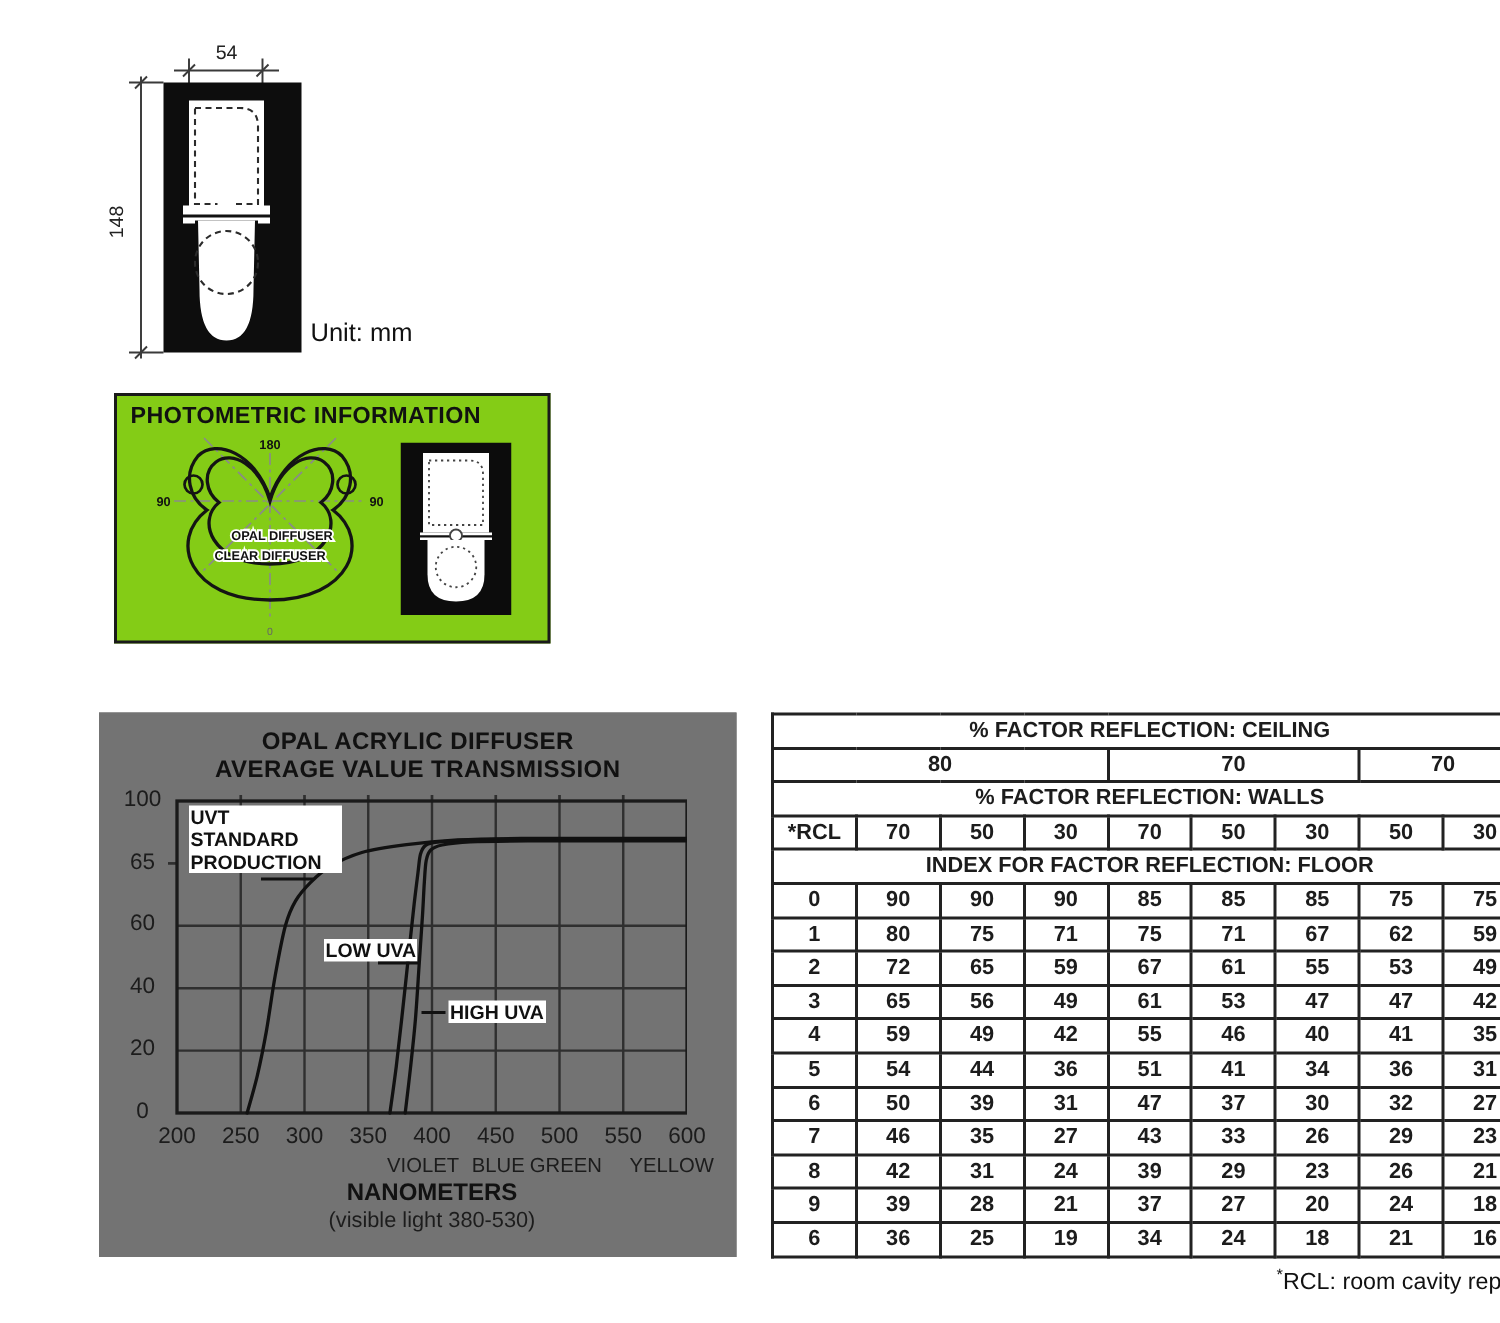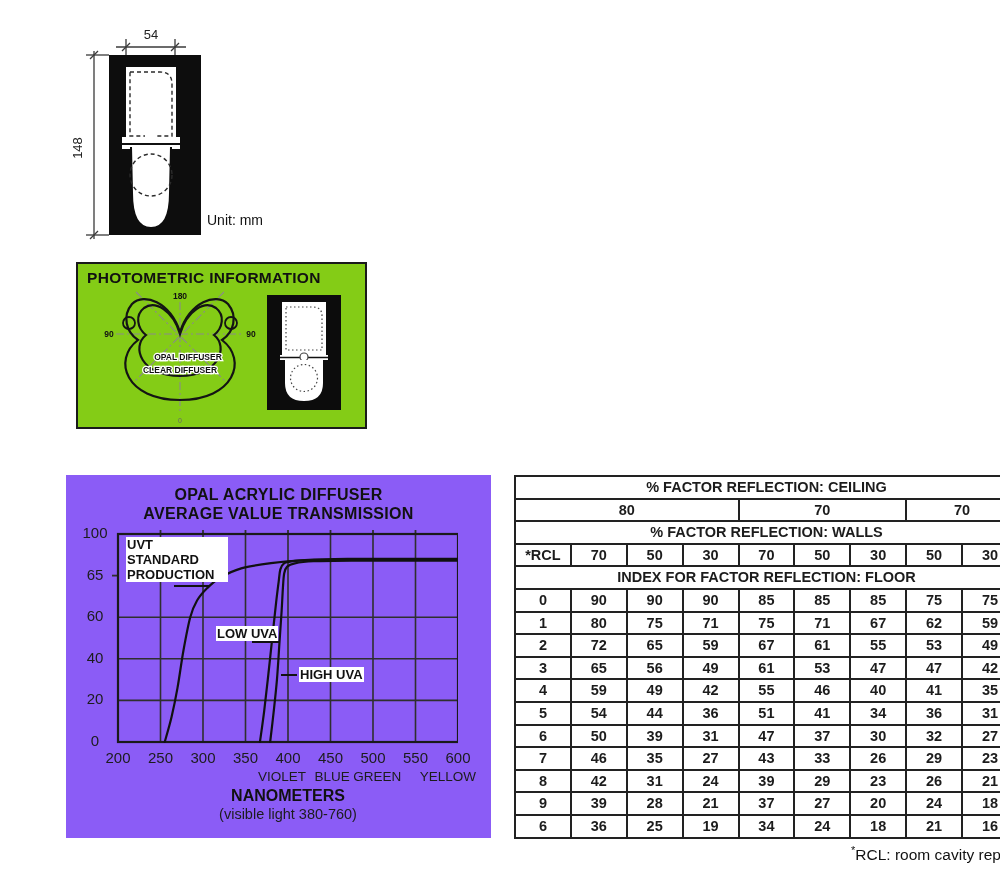--- a/index.html
+++ b/index.html
@@ -1,25 +1,25 @@
 <!DOCTYPE html>
 <html><head>
 <meta charset="utf-8">
 <style>
   html,body{margin:0;padding:0;background:#fff;}
   body{font-family:"Liberation Sans","DejaVu Sans",sans-serif;color:#1c1c1c;}
   .page{position:relative;width:1000px;height:882px;background:#ffffff;overflow:hidden;margin-left:44px;}
   .abs{position:absolute;}
   
-  .unit-label{font-size:14px;color:#111;}
+  .unit-label{font-size:17px;color:#111;}
   
   .pbox{border:2px solid #1a1a1a;background:#84cc16;}
   .ptitle{position:absolute;left:9px;top:5px;font-weight:bold;font-size:15.5px;letter-spacing:.3px;color:#111;}
   
-  .cbox{border:2px solid #8b5cf6;background:#8b5cf6;}
+  .cbox{border:2px solid #737373;background:#737373;}
   .ctitle{position:absolute;left:0;width:100%;text-align:center;font-weight:bold;font-size:16px;letter-spacing:.3px;color:#111;}
   .ylab{position:absolute;left:8px;width:38px;text-align:center;font-size:15px;color:#1c1c1c;}
   .xlab{position:absolute;width:44px;text-align:center;font-size:15px;color:#1c1c1c;}
   .band{position:absolute;width:84px;text-align:center;font-size:13.5px;color:#1c1c1c;}
   .ann{position:absolute;font-weight:bold;font-size:13px;line-height:15px;color:#111;background:#fff;padding:0 1px;}
   .annline{position:absolute;height:2px;background:#111;}
   .xcaption{position:absolute;left:50px;width:340px;text-align:center;font-weight:bold;font-size:16px;color:#111;}
   .xnote{position:absolute;left:50px;width:340px;text-align:center;font-size:14.5px;color:#1c1c1c;}
   
   .rtable{border-collapse:collapse;table-layout:fixed;font-weight:bold;}
@@ -160,21 +160,21 @@
       </div>
 
     <div class="ann" style="left:58px;top:60px;width:100px">UVT STANDARD PRODUCTION</div>
     <div class="annline" style="left:106px;top:108px;width:35px"></div>
     <div class="ann" style="left:148px;top:149px">LOW UVA</div>
     <div class="annline" style="left:184px;top:164px;width:28px"></div>
     <div class="ann" style="left:231px;top:190px">HIGH UVA</div>
     <div class="annline" style="left:213px;top:197px;width:16px"></div>
 
     <div class="xcaption" style="top:310px">NANOMETERS</div>
-    <div class="xnote" style="top:329px">(visible light 380-760)</div>
+    <div class="xnote" style="top:329px">(visible light 380-530)</div>
   </div>
 
   <table class="abs rtable" style="left:470px;top:475px;width:505px">
     <tbody id="rtbody">
         <tr>
           <td colspan="9">% FACTOR REFLECTION: CEILING</td>
         </tr>
         <tr>
           <td colspan="4">80</td>
           <td colspan="3">70</td>

